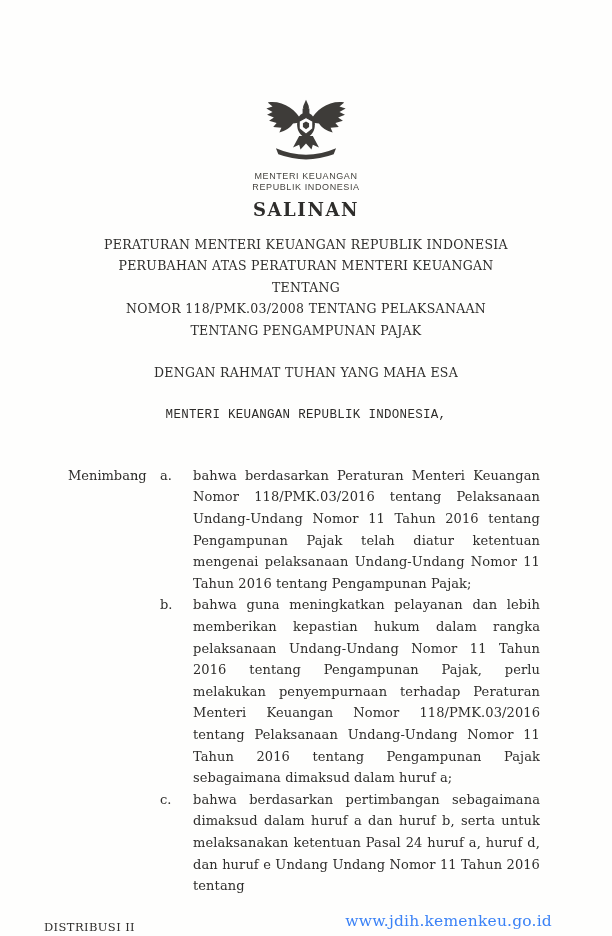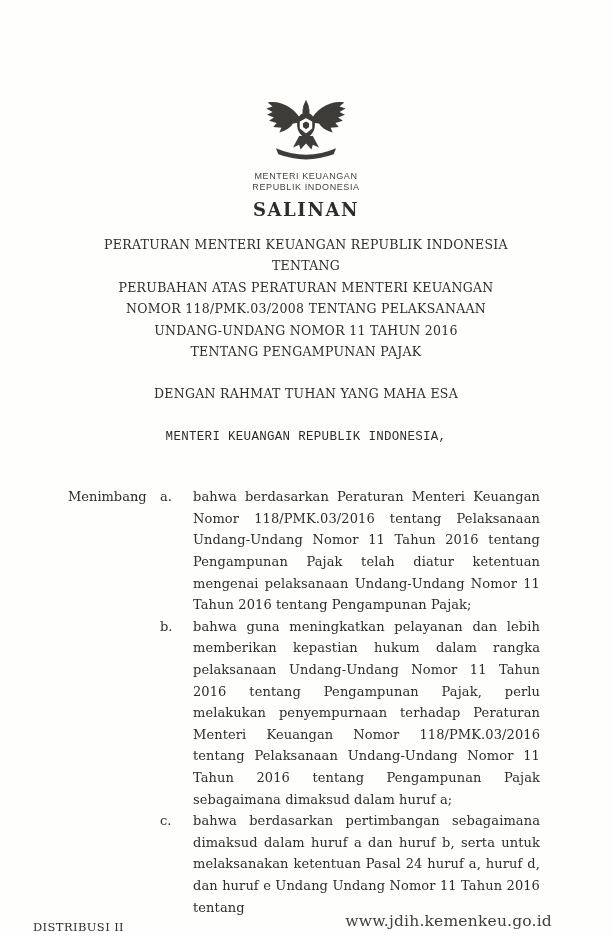--- a/index.html
+++ b/index.html
@@ -43,28 +43,28 @@
     display:grid;
     grid-template-columns:66px 26px 33px 1fr;
     font-size:13px; line-height:21.6px;
   }
   .item-row { display:contents; }
   .cell { font-size:13px; }
   .cell.text { text-align:justify; text-justify:inter-word; letter-spacing:0.1px; }
 
   
   .footer {
-    position:absolute; left:0; right:0; bottom:0;
+    position:absolute; left:11px; right:0; bottom:0;
     display:flex; justify-content:space-between; align-items:flex-end;
     padding:0 60px 6px 33px;
   }
   .distribusi { font-size:11.5px; letter-spacing:0.4px; transform:translateY(4px); }
   .jdih-link {
     font-size:15.5px; letter-spacing:0.2px;
-    color:#404040; text-decoration:none;
+    color:#3b82f6; text-decoration:none;
   }
 </style>
 </head>
 <body>
 
 <div class="page">
 
   <div class="letterhead">
     <div class="emblem">
       <svg width="82" height="78" viewBox="0 0 120 114" aria-hidden="true">
@@ -84,24 +84,23 @@
     </div>
     <div class="ministry">
       <div>MENTERI KEUANGAN</div>
       <div>REPUBLIK INDONESIA</div>
     </div>
     <div class="salinan">SALINAN</div>
   </div>
 
   <div class="title-block">
     <div class="title-line">PERATURAN MENTERI KEUANGAN REPUBLIK INDONESIA</div>
+    <div class="title-line">PERUBAHAN ATAS PERATURAN MENTERI KEUANGAN</div>
     <div class="title-line">TENTANG</div>
-    <div class="title-line">PERUBAHAN ATAS PERATURAN MENTERI KEUANGAN</div>
     <div class="title-line">NOMOR 118/PMK.03/2008 TENTANG PELAKSANAAN</div>
-    <div class="title-line">UNDANG-UNDANG NOMOR 11 TAHUN 2016</div>
     <div class="title-line">TENTANG PENGAMPUNAN PAJAK</div>
   </div>
 
   <div class="invocation">DENGAN RAHMAT TUHAN YANG MAHA ESA</div>
   <div class="authority">MENTERI KEUANGAN REPUBLIK INDONESIA,</div>
 
   <div class="considering">
     <div class="item-row">
       <div class="cell label">Menimbang</div>
       <div class="cell colon">:</div>

